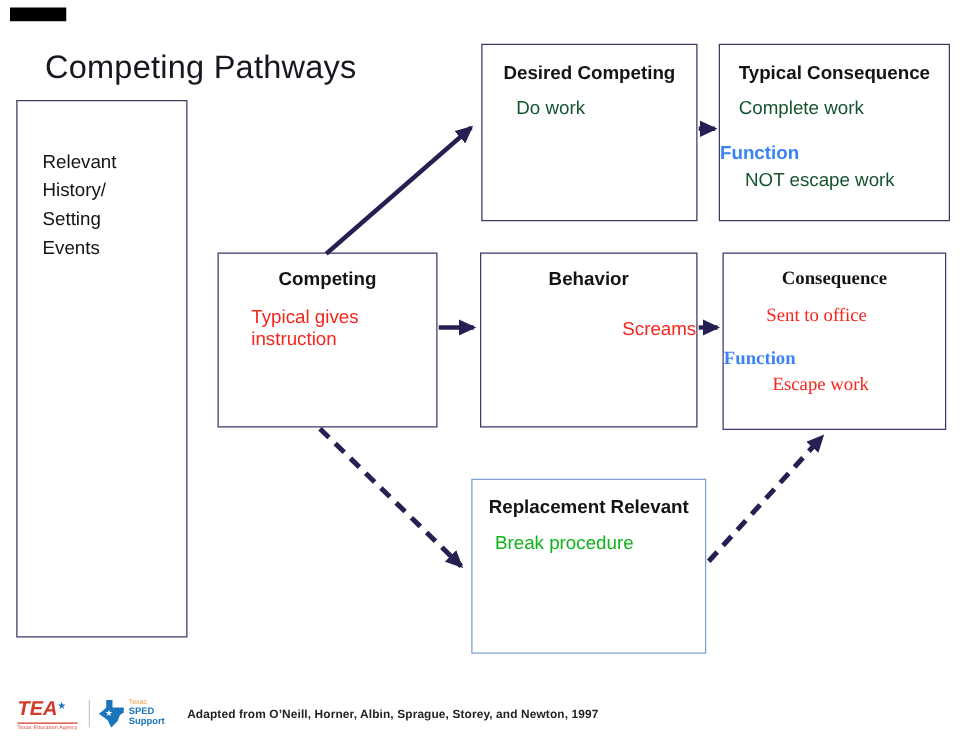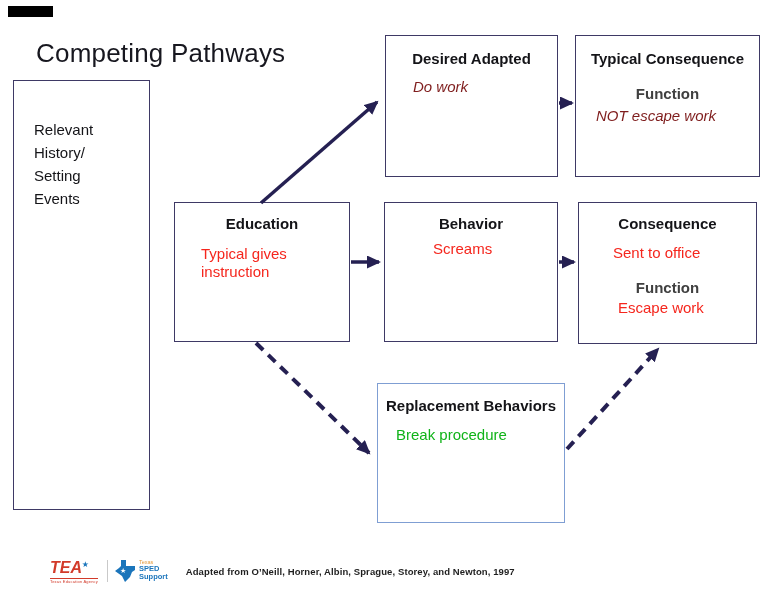--- a/index.html
+++ b/index.html
@@ -11,58 +11,58 @@
   .slide-title {
     position:absolute; left:36px; top:38px; font-size:26px; color:#17171f;
     letter-spacing:.2px;
   }
   .box {
     position:absolute; background:#fff; border:1.5px solid #3e3965;
     box-sizing:border-box; color:#141418;
   }
   .box .title { font-weight:bold; font-size:15px; text-align:center; color:#141418; line-height:1.15; }
   .val { font-size:15px; line-height:1.2; }
-  .blue  { color:#7f1d1d;font-style:italic; }
+  .blue  { color:#14532d; }
   .red   { color:#f5261d; }
   .green { color:#10b319; }
-  .fn { font-weight:bold; font-size:15px; text-align:center; color:#404040; }
+  .fn { font-weight:bold; font-size:15px; color:#3b82f6; }
 
   .box-history { left:13px; top:80px; width:137px; height:430px;
     padding:14px 6px 0 20px; font-size:15px; line-height:23px; white-space:pre-line; }
 
   .box-desired { left:385px; top:35px; width:173px; height:142px; padding-top:14px; }
   .box-desired .val { margin-top:11px; padding-left:27px; }
 
   .box-typical { left:575px; top:35px; width:185px; height:142px; padding-top:14px; }
   .box-typical .v1 { margin-top:11px; padding-left:15px; }
   .box-typical .fn { margin-top:18px; }
   .box-typical .v2 { margin-top:5px; padding-left:20px; }
 
   .box-antecedent { left:174px; top:202px; width:176px; height:140px; padding-top:12px; }
   .box-antecedent .val { margin-top:13px; padding-left:26px; padding-right:38px; }
 
   .box-behavior { left:384px; top:202px; width:174px; height:140px; padding-top:12px; }
-  .box-behavior .val { margin-top:8px; padding-left:48px; }
+  .box-behavior .val { margin-top:23px; padding-left:48px;text-align:right; }
 
-  .box-consequence { left:578px; top:202px; width:179px; height:142px; padding-top:12px; }
+  .box-consequence { left:578px; top:202px; width:179px; height:142px; padding-top:12px;font-family:Liberation Serif, serif; }
   .box-consequence .v1 { margin-top:12px; padding-left:34px; }
   .box-consequence .fn { margin-top:17px; }
   .box-consequence .v2 { margin-top:3px; padding-left:39px; }
 
   .box-replacement { left:377px; top:383px; width:188px; height:140px;
     border-color:#7f9ed3; padding-top:13px; }
   .box-replacement .val { margin-top:12px; padding-left:18px; }
 
   .arrows { position:absolute; left:0; top:0; pointer-events:none; }
   .arrows line { stroke:#252052; }
   .arrows .solid  { stroke-width:3.5; }
   .arrows .dashed { stroke-width:4; stroke-dasharray:10 7; }
 
   .footer { position:absolute; left:14px; top:556px; height:30px; display:flex; align-items:center; }
-  .tea { position:relative; margin-right:9px;margin-left:36px; }
+  .tea { position:relative; margin-right:9px; }
   .tea-word { color:#d23a2a; font-weight:800; font-style:italic; font-size:16px; line-height:15px; position:relative; display:inline-block; }
   .tea-star { color:#1b75bb; font-size:8px; font-style:normal; position:absolute; top:-3px; right:-7px; }
   .tea-sub { font-size:4px; color:#d23a2a; border-top:1px solid #d23a2a; margin-top:1px; white-space:nowrap; letter-spacing:.2px; }
   .footer-divider { width:1px; height:22px; background:#c9c9c9; margin-right:7px; }
   .sped { display:flex; align-items:flex-start; }
   .sped-text { margin-left:3px; line-height:1; }
   .sped-l1 { font-size:5.5px; color:#e59a3c; }
   .sped-l2, .sped-l3 { font-size:7.5px; font-weight:bold; color:#1b75bb; }
   .citation { margin-left:18px; font-size:9.5px; font-weight:600; color:#1f1f1f; letter-spacing:.1px; }
 </style>
@@ -76,49 +76,50 @@
   <div class="slide-title">Competing Pathways</div>
 
   <div class="box box-history">
     <span>Relevant
 History/
 Setting
 Events</span>
   </div>
 
   <div class="box box-desired">
-    <div class="title">Desired Adapted</div>
+    <div class="title">Desired Competing</div>
     <div class="val blue">Do work</div>
   </div>
 
   <div class="box box-typical">
     <div class="title">Typical Consequence</div>
+    <div class="val blue v1">Complete work</div>
     <div class="fn">Function</div>
     <div class="val blue v2">NOT escape work</div>
   </div>
 
   <div class="box box-antecedent">
-    <div class="title">Education</div>
+    <div class="title">Competing</div>
     <div class="val red">Typical gives instruction</div>
   </div>
 
   <div class="box box-behavior">
     <div class="title">Behavior</div>
     <div class="val red">Screams</div>
   </div>
 
   <div class="box box-consequence">
     <div class="title">Consequence</div>
     <div class="val red v1">Sent to office</div>
     <div class="fn">Function</div>
     <div class="val red v2">Escape work</div>
   </div>
 
   <div class="box box-replacement">
-    <div class="title">Replacement Behaviors</div>
+    <div class="title">Replacement Relevant</div>
     <div class="val green">Break procedure</div>
   </div>
 
   <svg class="arrows" width="768" height="594">
     <defs>
       <marker id="ah" markerUnits="userSpaceOnUse" markerWidth="15" markerHeight="13" refX="12" refY="6.5" orient="auto">
         <path d="M0,0 L14,6.5 L0,13 Z" fill="#252052"></path>
       </marker>
     </defs>
     <line class="solid" x1="261" y1="203" x2="377" y2="102" marker-end="url(#ah)"></line>

